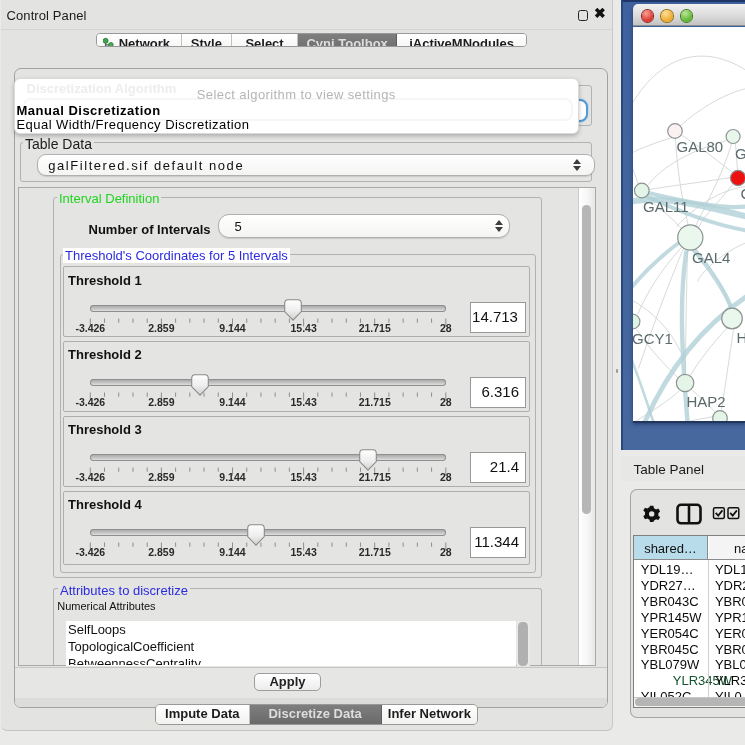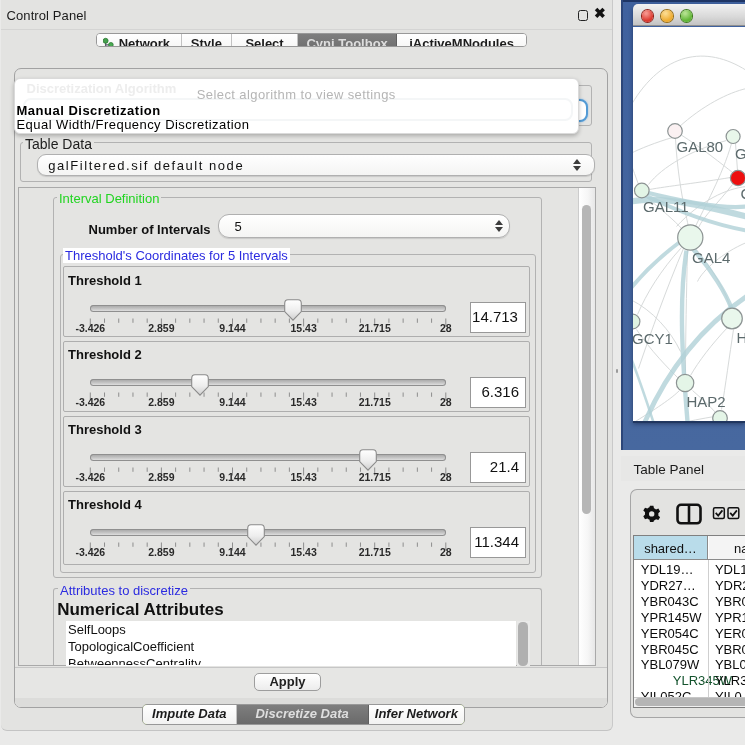--- a/index.html
+++ b/index.html
@@ -228,31 +228,31 @@
           <stop offset="0" stop-color="#ffffff"></stop>
           <stop offset="0.55" stop-color="#ededed"></stop>
           <stop offset="1" stop-color="#cfcfcf"></stop>
         </linearGradient>
       </defs>
       <path d="M4,0.7 L14,0.7 Q17.3,0.7 17.3,4.5 L17.3,12.6 L9,21.2 L0.7,12.6 L0.7,4.5 Q0.7,0.7 4,0.7 Z" fill="url(#g490)" stroke="#8a8a8a" stroke-width="1.1"></path>
     </svg>
     <div style="position:absolute;left:470px;top:526.6px;width:56px;height:31px;background:#fff;border:1.5px solid #989898;font-size:15px;color:#111;text-align:right;padding-right:6px;line-height:28px;">11.344</div>
     <div style="position:absolute;left:52.7px;top:587.9px;width:489.8px;height:77.6px;border:1px solid #b2b2b2;border-bottom:none;border-radius:3px 3px 0 0;"></div>
     <div style="position:absolute;left:58px;top:582.8px;white-space:nowrap;font-size:13px;color:#2b2be0;"><span style="background:#e4e4e2;padding:0 2px;">Attributes to discretize</span></div>
-    <div style="position:absolute;left:57.2px;top:599.8px;white-space:nowrap;font-size:17px;font-weight:bold;color:#111;">Numerical Attributes</div>
+    <div style="position:absolute;left:57.2px;top:599.8px;white-space:nowrap;font-size:11px;font-weight:normal;color:#111;">Numerical Attributes</div>
     <div style="position:absolute;left:66.3px;top:621px;width:449.7px;height:44.5px;background:#fff;"></div>
     <div style="position:absolute;left:68px;top:621.5px;white-space:nowrap;font-size:13px;color:#111;">SelfLoops</div>
     <div style="position:absolute;left:68px;top:638.8px;white-space:nowrap;font-size:13px;color:#111;">TopologicalCoefficient</div>
     <div style="position:absolute;left:68px;top:656.1px;white-space:nowrap;font-size:13px;color:#111;height:9.4px;overflow:hidden;">BetweennessCentrality</div>
     <div style="position:absolute;left:516.5px;top:621px;width:13px;height:44.5px;background:#e9e9e8;"></div>
     <div style="position:absolute;left:518px;top:622px;width:9.5px;height:43.5px;background:#b0b0b0;border-radius:4.5px;"></div>
     <div style="position:absolute;left:15px;top:666.5px;width:592px;height:40.5px;background:#e6e6e4;border-top:1px solid #c6c6c6;border-radius:0 0 6px 6px;"></div>
     <div style="position:absolute;left:15px;top:697.5px;width:592px;height:9.5px;background:#dcdcda;border-radius:0 0 6px 6px;"></div>
     <div style="position:absolute;left:254px;top:672.5px;width:67px;height:18px;background:linear-gradient(#ffffff,#ececec);border:1px solid #9d9d9d;border-radius:5px;font-size:13px;font-weight:bold;color:#222;text-align:center;line-height:16px;">Apply</div>
-    <div style="position:absolute;left:142px;top:704px;width:323px;height:20.5px;border:1px solid #989898;border-radius:5px;overflow:hidden;background:#bef264;font-style:italic;">
+    <div style="position:absolute;left:155px;top:704px;width:323px;height:20.5px;border:1px solid #989898;border-radius:5px;overflow:hidden;background:#bef264;">
       <div style="float:left;width:93.5px;height:18.5px;background:linear-gradient(#ffffff,#f2f2f1);color:#1c1c1c;border-right:1px solid #c2c2c2;font-size:13px;font-weight:bold;text-align:center;line-height:18.5px;white-space:nowrap;position:relative;">Impute Data</div>
       <div style="float:left;width:132.2px;height:18.5px;background:linear-gradient(#7e7e7e,#6a6a6a);color:#dedede;border-right:1px solid #5f5f5f;font-size:13px;font-weight:bold;text-align:center;line-height:18.5px;white-space:nowrap;position:relative;">Discretize Data</div>
       <div style="float:left;width:95.3px;height:18.5px;background:linear-gradient(#ffffff,#f2f2f1);color:#1c1c1c;font-size:13px;font-weight:bold;text-align:center;line-height:18.5px;white-space:nowrap;position:relative;">Infer Network</div>
     </div>
     <div style="position:absolute;left:13.5px;top:78px;width:565.5px;height:55.5px;background:#ffffff;border:1px solid #dadada;border-radius:6px;box-shadow:0 2px 4px rgba(0,0,0,0.25);">
       <div style="position:absolute;left:12px;top:2px;font-size:13px;font-weight:bold;color:#ededed;white-space:nowrap;">Discretization Algorithm</div>
       <div style="position:absolute;left:8px;top:19px;width:550px;height:23px;border:2px solid #f4f6f7;border-radius:8px;"></div>
       <div style="position:absolute;left:0;right:0;top:7.5px;text-align:center;font-size:13px;color:#b5b5b5;letter-spacing:0.4px;">Select algorithm to view settings</div>
       <div style="position:absolute;left:2px;top:24px;font-size:13px;font-weight:bold;color:#000;letter-spacing:0.5px;">Manual Discretization</div>
       <div style="position:absolute;left:2px;top:37.5px;font-size:13px;color:#000;letter-spacing:0.45px;">Equal Width/Frequency Discretization</div>

